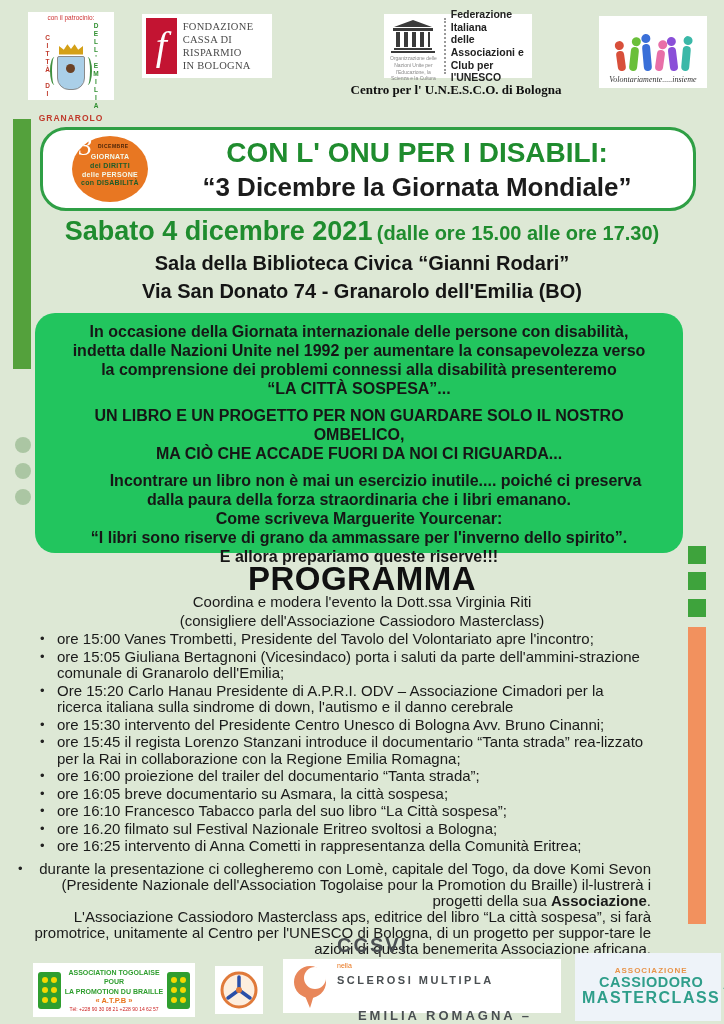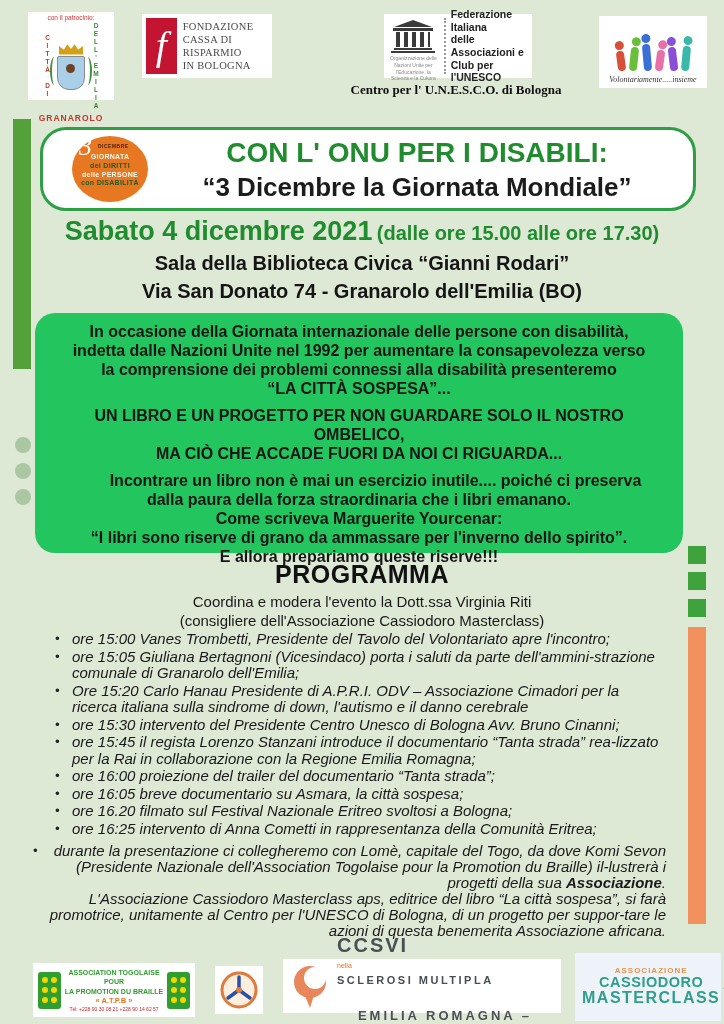--- a/index.html
+++ b/index.html
@@ -83,25 +83,25 @@
 
   
   .intro-box{left:35px;top:313px;width:648px;height:240px;background:#22c55e;border-radius:20px;
              padding:9px 22px;box-sizing:border-box;font-size:16px;font-weight:bold;line-height:19px;color:#161616;}
   .c{text-align:center;}
   .l{text-align:center;}
   .ind{padding-left:33px;}
   .gap{margin-top:8px;}
 
   
-  .prog-heading{left:0;top:560px;width:724px;text-align:center;font-size:25px;font-weight:bold;letter-spacing:.5px;color:#111;}
+  .prog-heading{left:0;top:560px;width:724px;text-align:center;font-size:33px;font-weight:bold;letter-spacing:.5px;color:#111;}
   .coord{left:0;width:724px;text-align:center;font-size:15px;line-height:19px;color:#1a1a1a;}
   .coord1{top:592px;}
   .coord2{top:611px;}
-  .prog-list{left:50px;top:631px;width:616px;list-style:none;margin:0;padding:0;font-size:15px;line-height:16.5px;font-style:italic;}
+  .prog-list{left:35px;top:631px;width:616px;list-style:none;margin:0;padding:0;font-size:15px;line-height:16.5px;}
   .prog-list li{position:relative;padding-left:22px;margin-bottom:1px;}
   .prog-list li::before{content:"•";position:absolute;left:5px;top:0;font-size:13px;color:#222;}
   .final-item{position:relative;padding-left:22px;margin-top:6px;font-size:15px;line-height:16px;text-align:right;}
   .final-item::before{content:"•";position:absolute;left:5px;top:0;font-size:13px;color:#222;}
 
   
   .f-atpb{left:33px;top:963px;width:162px;height:54px;display:flex;align-items:center;justify-content:space-between;padding:4px 5px;box-sizing:border-box;}
   .braille{width:23px;height:37px;background:#2f9e2f;border-radius:3px;display:grid;grid-template-columns:1fr 1fr;place-items:center;padding:3px;box-sizing:border-box;}
   .braille i{width:6px;height:6px;border-radius:50%;background:#f5d800;}
   .atpb-text{text-align:center;flex:1;padding:0 2px;}
@@ -239,20 +239,21 @@
   <div class="abs coord coord2">(consigliere dell'Associazione Cassiodoro Masterclass)</div>
 
   <ul class="abs prog-list">
     <li><span>ore 15:00 Vanes Trombetti, Presidente del Tavolo del Volontariato apre l'incontro;</span></li>
     <li><span>ore 15:05 Giuliana Bertagnoni (Vicesindaco) porta i saluti da parte dell'ammini-strazione comunale di Granarolo dell'Emilia;</span></li>
     <li><span>Ore 15:20 Carlo Hanau Presidente di A.P.R.I. ODV – Associazione Cimadori per la ricerca italiana sulla sindrome di down, l'autismo e il danno cerebrale</span></li>
     <li><span>ore 15:30 intervento del Presidente Centro Unesco di Bologna Avv. Bruno Cinanni;</span></li>
     <li><span>ore 15:45 il regista Lorenzo Stanzani introduce il documentario “Tanta strada” rea-lizzato per la Rai in collaborazione con la Regione Emilia Romagna;</span></li>
     <li><span>ore 16:00 proiezione del trailer del documentario “Tanta strada”;</span></li>
     <li><span>ore 16:05 breve documentario su Asmara, la città sospesa;</span></li>
+    <li><span>ore 16:10 Francesco Tabacco parla del suo libro “La Città sospesa”;</span></li>
     <li><span>ore 16.20 filmato sul Festival Nazionale Eritreo svoltosi a Bologna;</span></li>
     <li><span>ore 16:25 intervento di Anna Cometti in rappresentanza della Comunità Eritrea;</span></li>
     <li class="final-item" style="list-style:none;padding-left:0;margin-left:-22px;border:0;">
       <span>durante la presentazione ci collegheremo con Lomè, capitale del Togo, da dove Komi Sevon (Presidente Nazionale dell'Association Togolaise pour la Promotion du Braille) il-lustrerà i progetti della sua </span><b>Associazione</b><span>.</span>
       <div>L'Associazione Cassiodoro Masterclass aps, editrice del libro “La città sospesa”, si farà promotrice, unitamente al Centro per l'UNESCO di Bologna, di un progetto per suppor-tare le azioni di questa benemerita Associazione africana.</div>
     </li>
   </ul>
 
   <div class="logo-box f-atpb">
     <div class="braille">

